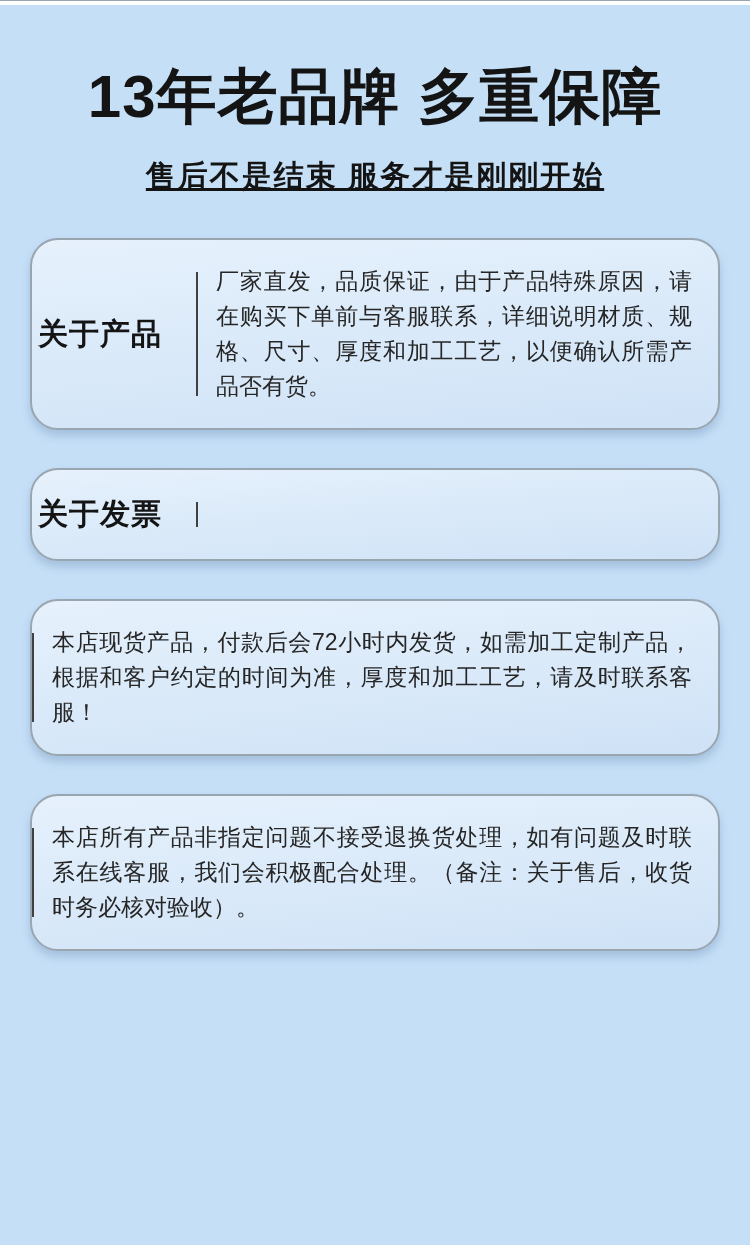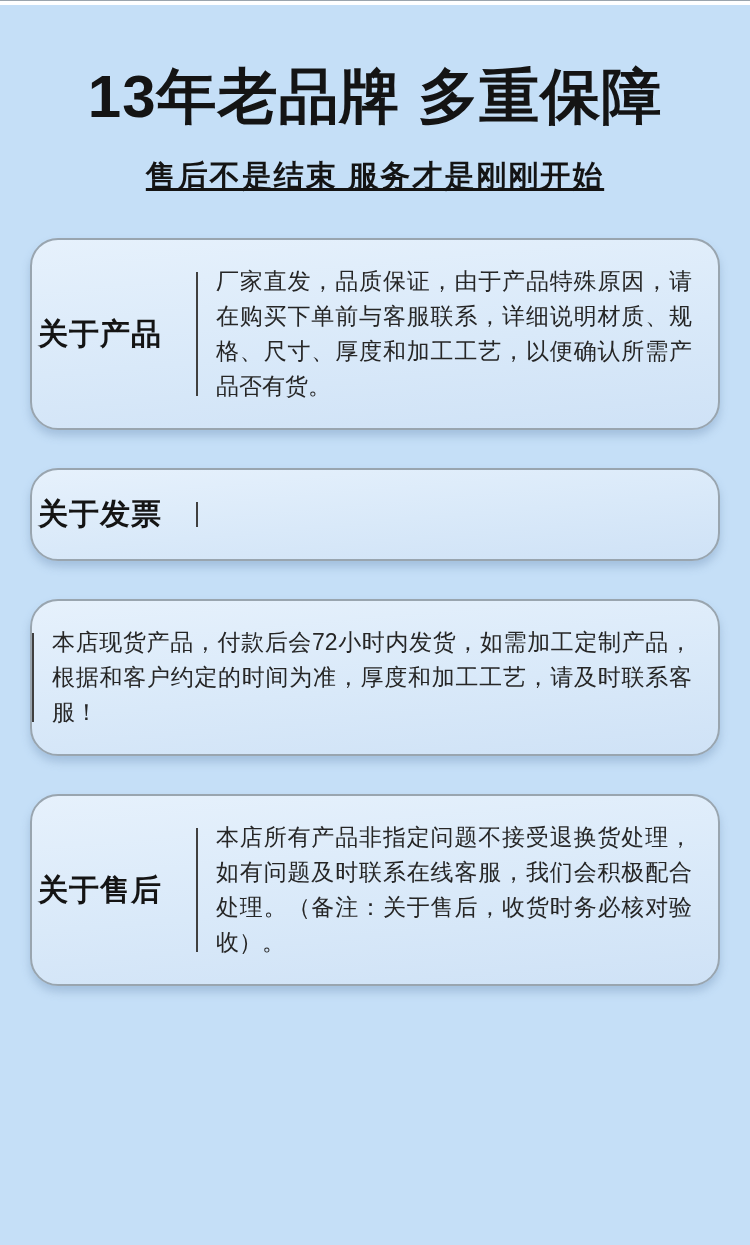--- a/index.html
+++ b/index.html
@@ -115,18 +115,17 @@
     <div class="v-divider"></div>
   </div>
 
 
   <div class="card">
     <div class="v-divider"></div>
     <div class="card-text">本店现货产品，付款后会72小时内发货，如需加工定制产品，根据和客户约定的时间为准，厚度和加工工艺，请及时联系客服！</div>
   </div>
 
   <div class="card">
-    <div class="card-label">关于售后</div>
     <div class="v-divider"></div>
     <div class="card-text">本店所有产品非指定问题不接受退换货处理，如有问题及时联系在线客服，我们会积极配合处理。（备注：关于售后，收货时务必核对验收）。</div>
   </div>
 
 </div>
 
 </body></html>

